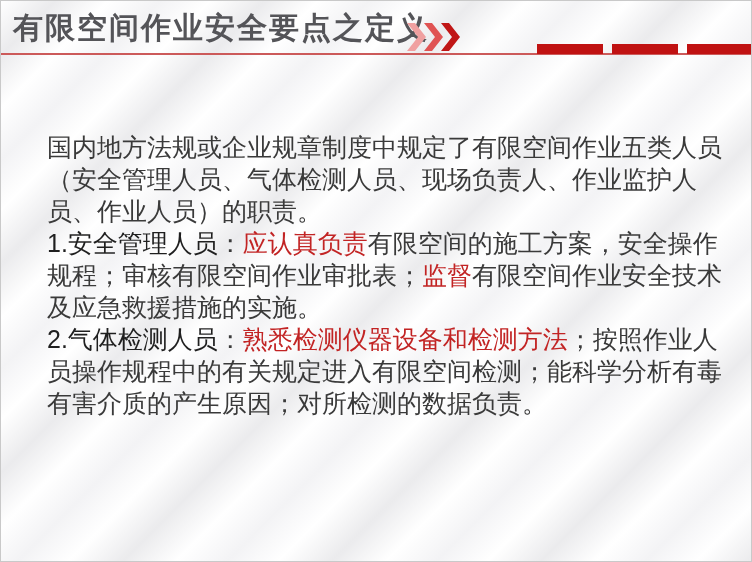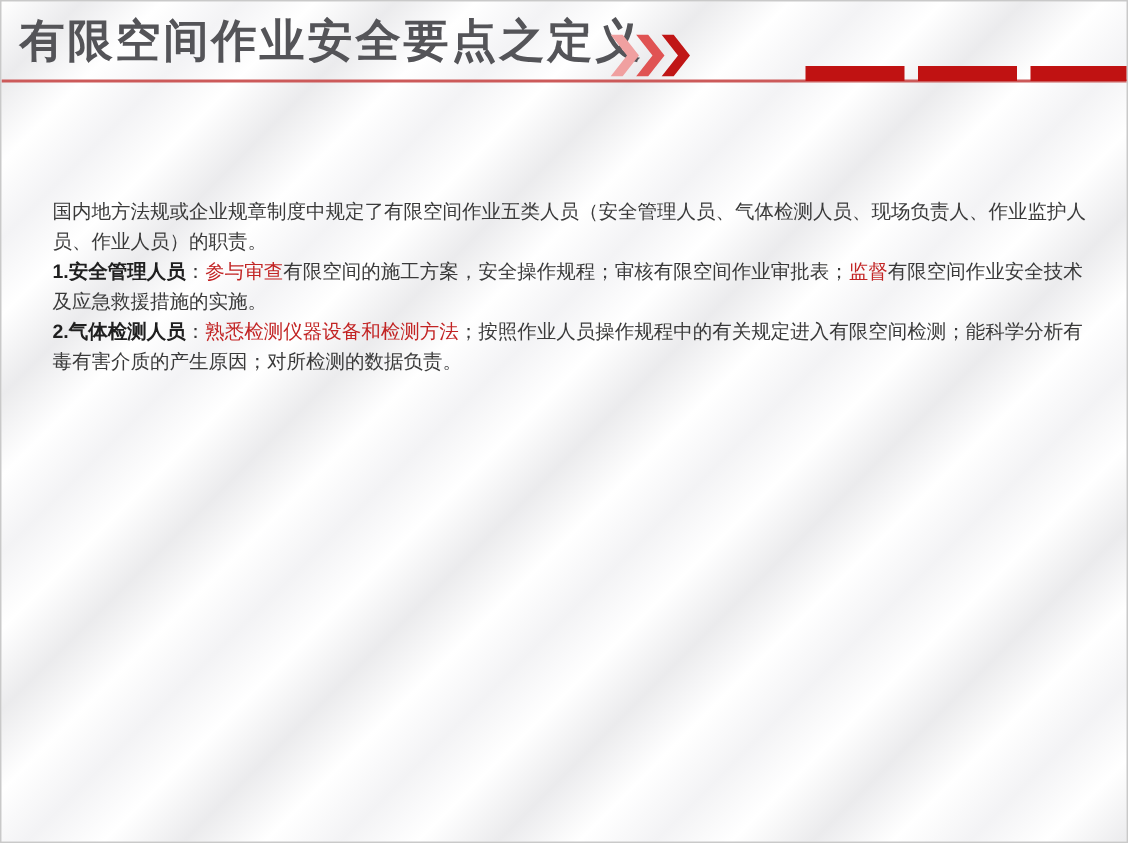--- a/index.html
+++ b/index.html
@@ -62,30 +62,30 @@
   }
   .decor-bar {
     width: 66px;
     height: 10px;
     background: var(--bar-red, #c01212);
   }
 
   
   .body-text {
     position: absolute;
-    left: 34px;
+    left: 46px;
     top: 130px;
     width: 694px;
-    font-size: 13px;
-    line-height: 20px;
+    font-size: 25px;
+    line-height: 32px;
     color: var(--body-text, #3a3a3a);
     text-align: left;
   }
   .body-text p { margin: 0; }
-  .seg-b { font-weight: 700; color: #1f1f1f; }
+  .seg-b { font-weight: 400; color: #1f1f1f; }
   .seg-r { color: var(--accent-red, #c22424); }
 </style>
 </head>
 <body>
 
 <div class="slide">
 
   <div class="header">
     <h1 class="title">有限空间作业安全要点之定义</h1>
 
@@ -99,17 +99,17 @@
 
     <div class="decor-bars">
       <span class="decor-bar"></span>
       <span class="decor-bar"></span>
       <span class="decor-bar"></span>
     </div>
   </div>
 
   <div class="body-text" id="body-text">
       <p><span class="seg-n">国内地方法规或企业规章制度中规定了有限空间作业五类人员（安全管理人员、气体检测人员、现场负责人、作业监护人员、作业人员）的职责。</span></p>
-      <p><span class="seg-b">1.安全管理人员</span><span class="seg-n">：</span><span class="seg-r">参与审查</span><span class="seg-n">有限空间的施工方案，安全操作规程；审核有限空间作业审批表；</span><span class="seg-r">监督</span><span class="seg-n">有限空间作业安全技术及应急救援措施的实施。</span></p>
+      <p><span class="seg-b">1.安全管理人员</span><span class="seg-n">：</span><span class="seg-r">应认真负责</span><span class="seg-n">有限空间的施工方案，安全操作规程；审核有限空间作业审批表；</span><span class="seg-r">监督</span><span class="seg-n">有限空间作业安全技术及应急救援措施的实施。</span></p>
       <p><span class="seg-b">2.气体检测人员</span><span class="seg-n">：</span><span class="seg-r">熟悉检测仪器设备和检测方法</span><span class="seg-n">；按照作业人员操作规程中的有关规定进入有限空间检测；能科学分析有毒有害介质的产生原因；对所检测的数据负责。</span></p>
     </div>
 
 </div>
 
 </body></html>

